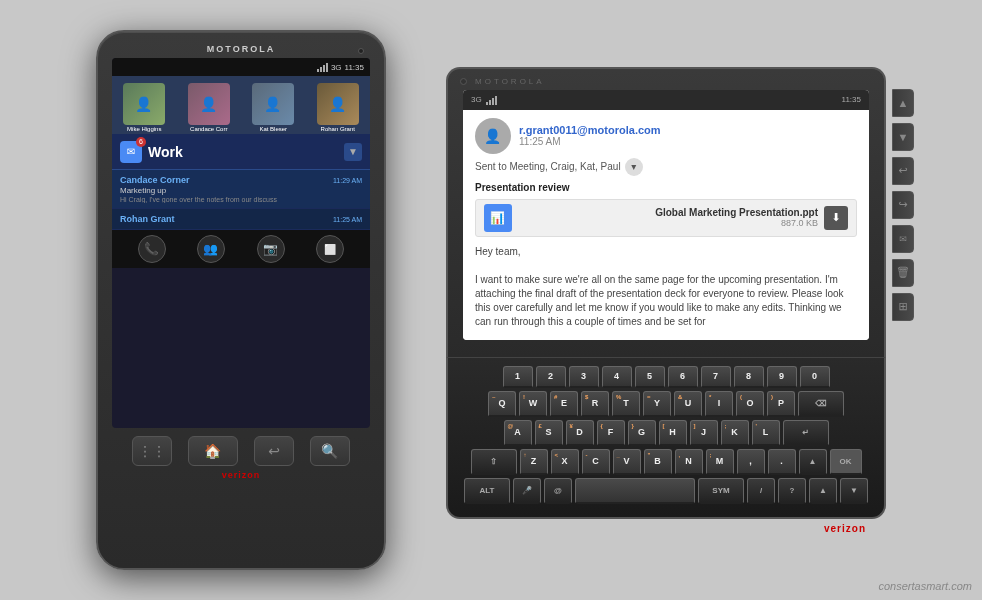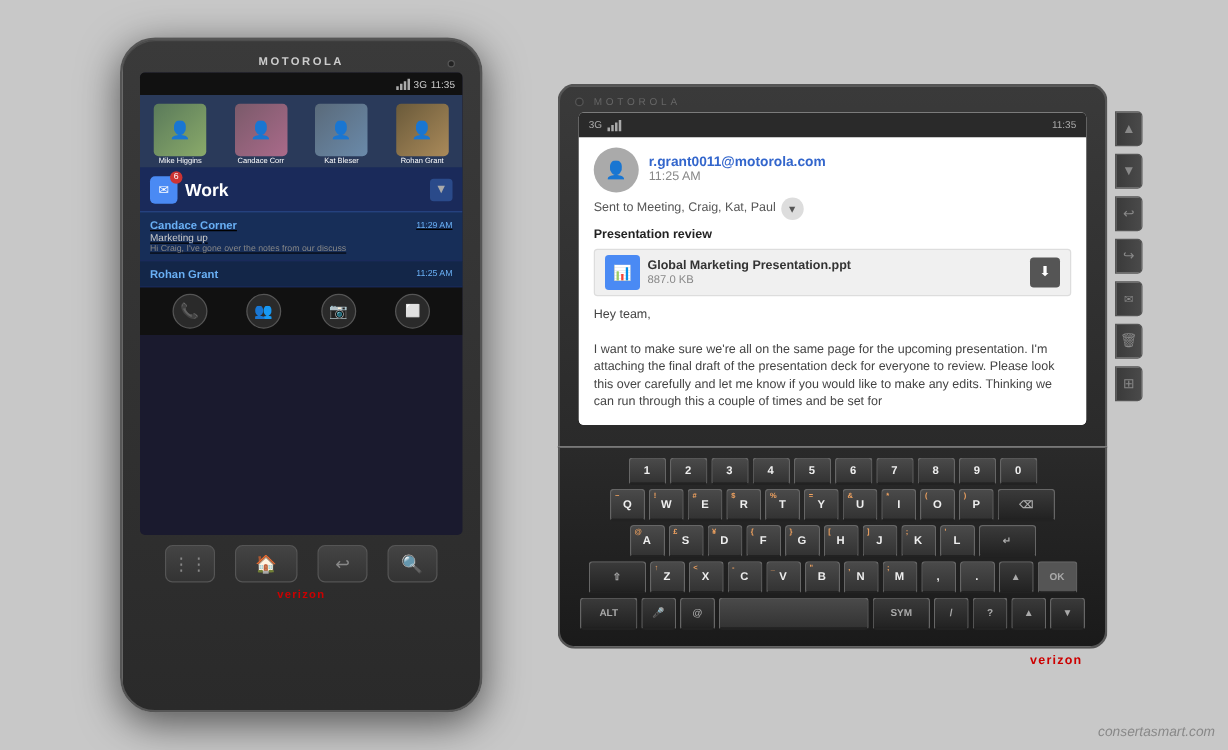--- a/index.html
+++ b/index.html
@@ -488,20 +488,21 @@
       border-radius: 3px;
       display: flex;
       align-items: center;
       justify-content: center;
       color: white;
       font-size: 12px;
     }
 
     .attachment-info {
       flex: 1;
+      text-align: right;
     }
 
     .attachment-name {
       font-size: 10px;
       font-weight: bold;
       color: #333;
     }
 
     .attachment-size {
       font-size: 9px;
@@ -631,21 +632,21 @@
         <div class="work-header">
           <div class="work-icon">
             <span style="color:white;font-size:10px;">✉</span>
             <div class="work-badge">6</div>
           </div>
           <span class="work-title">Work</span>
           <div class="work-dropdown">▼</div>
         </div>
 
 
-        <div class="email-item" style="background: #172e58; text-decoration: underline;">
+        <div class="email-item" style="background: #172e58;">
           <div class="email-item-header">
             <span class="email-sender">Candace Corner</span>
             <span class="email-time">11:29 AM</span>
           </div>
           <div class="email-subject">Marketing up</div>
           <div class="email-preview">Hi Craig, I've gone over the notes from our discuss</div>
         </div>
 
         <div class="email-item" style="background: #132648;">
           <div class="email-item-header">

